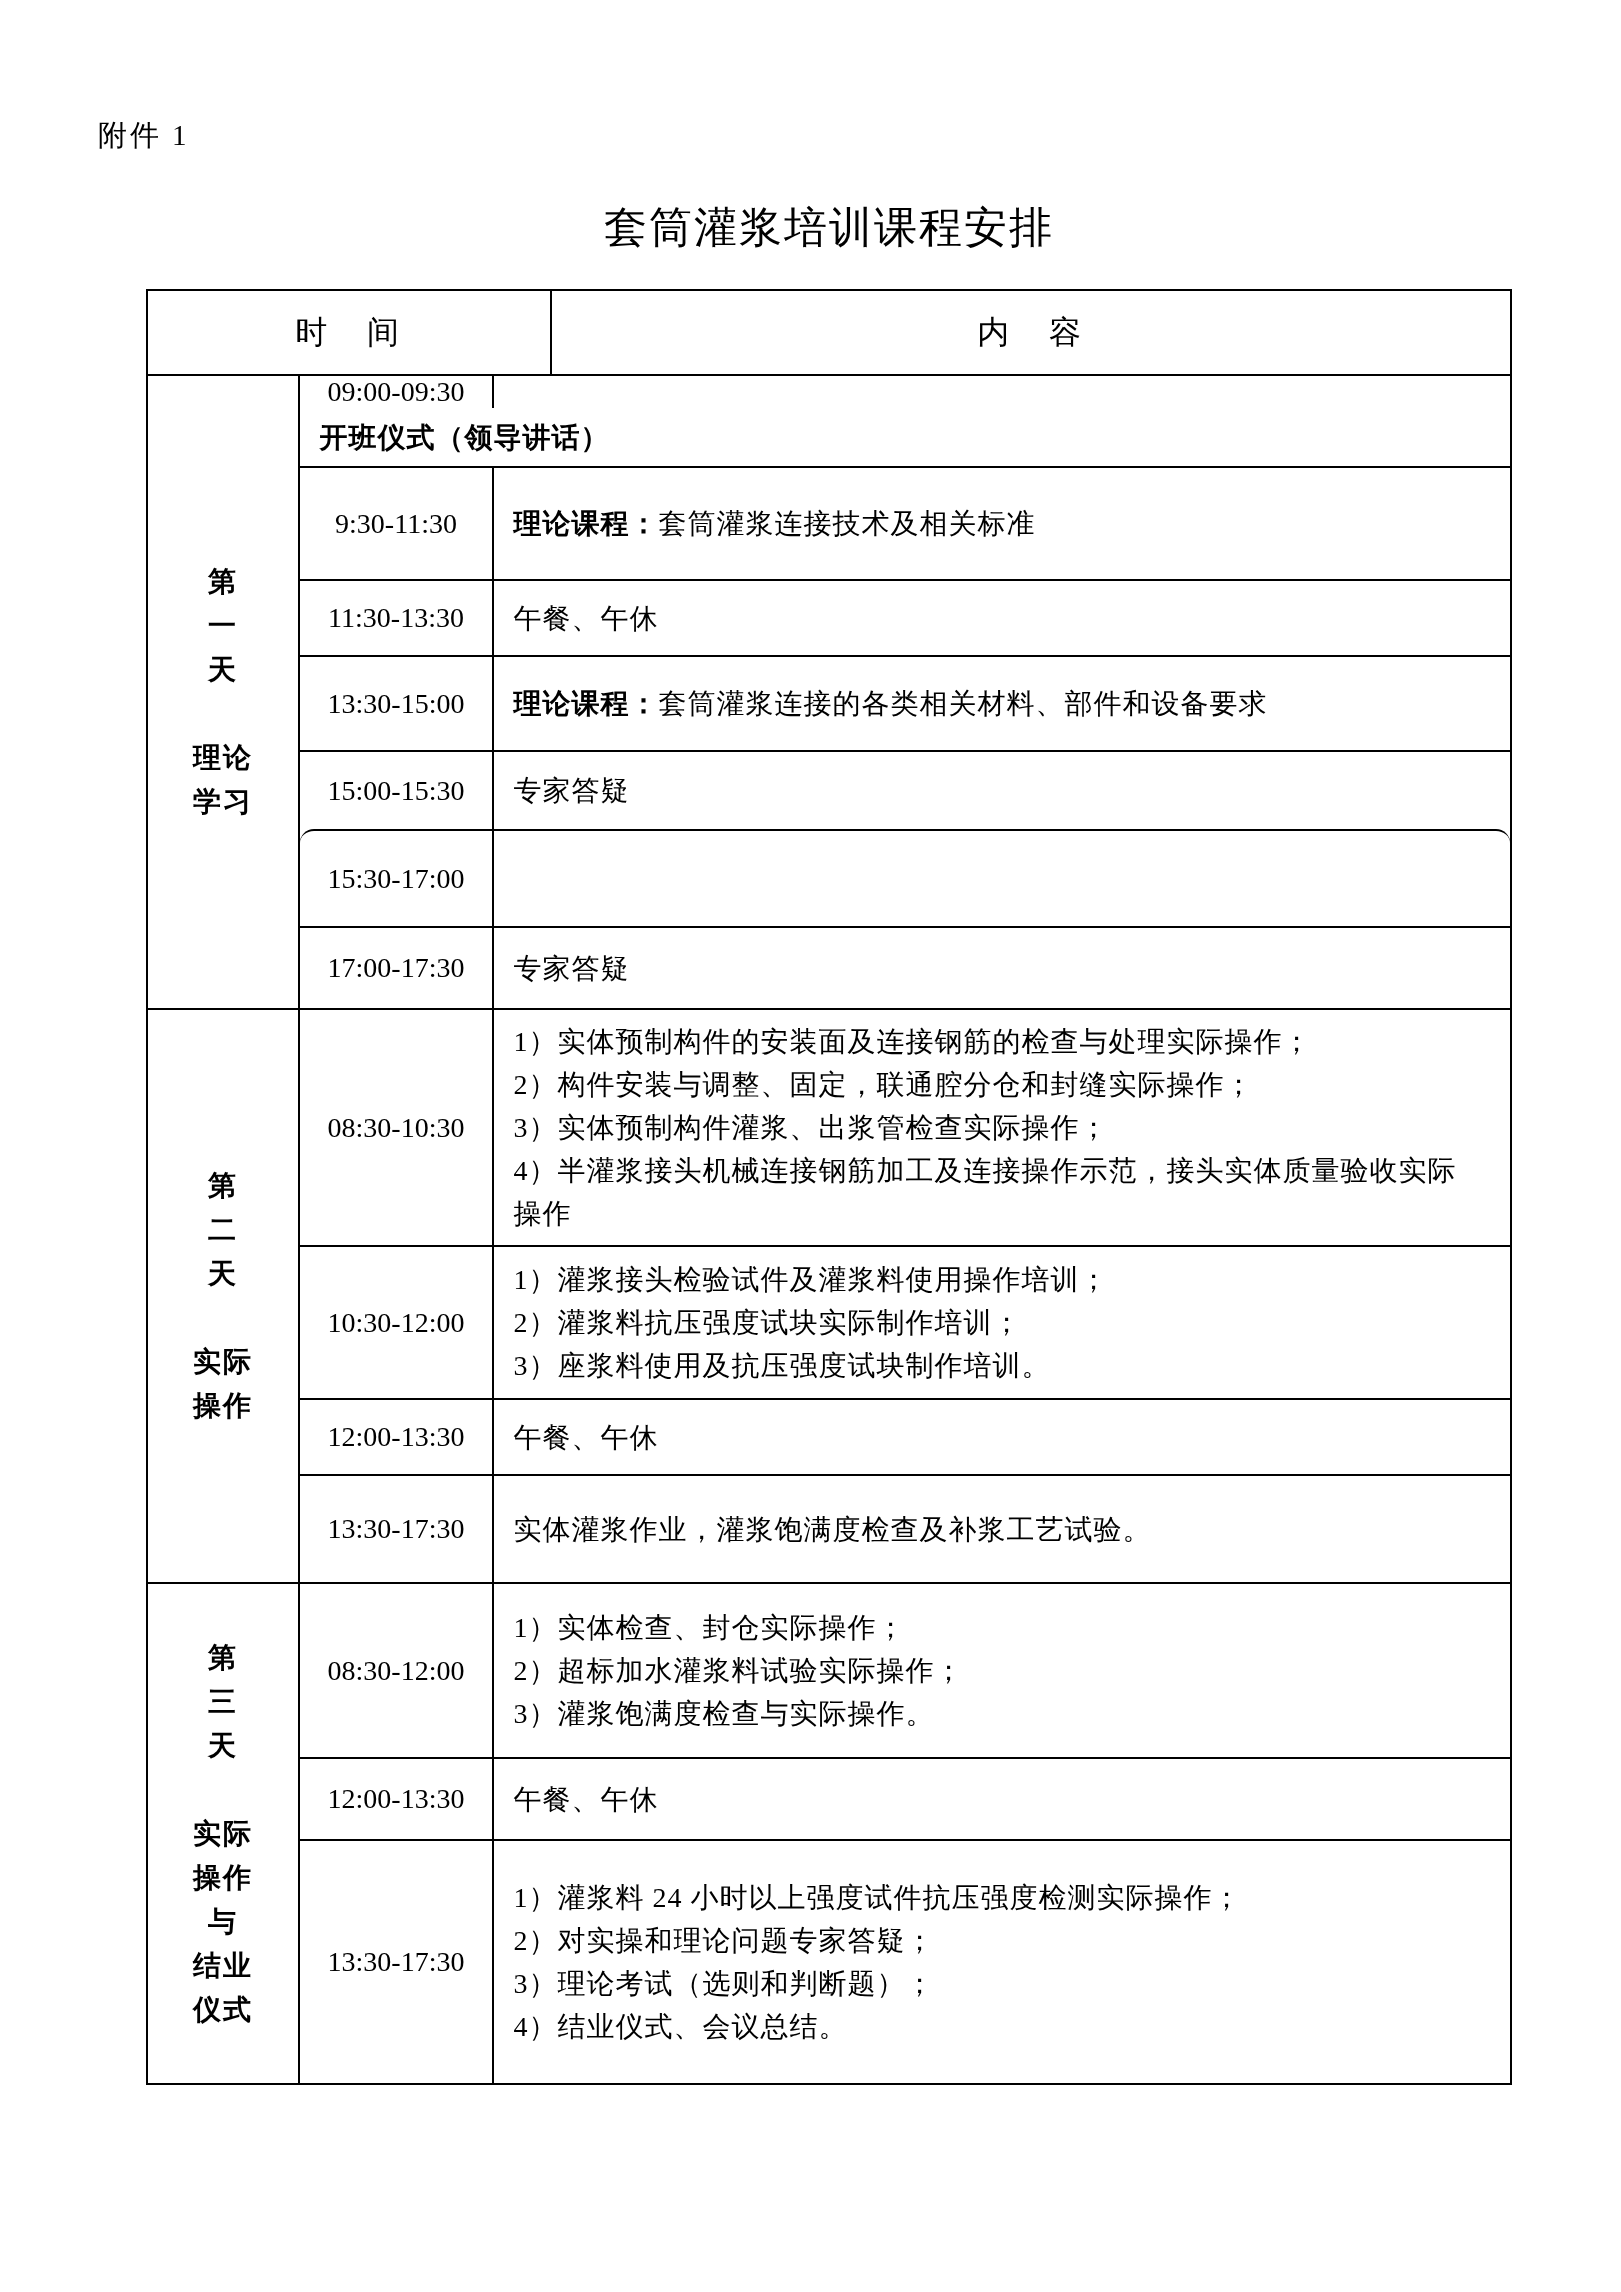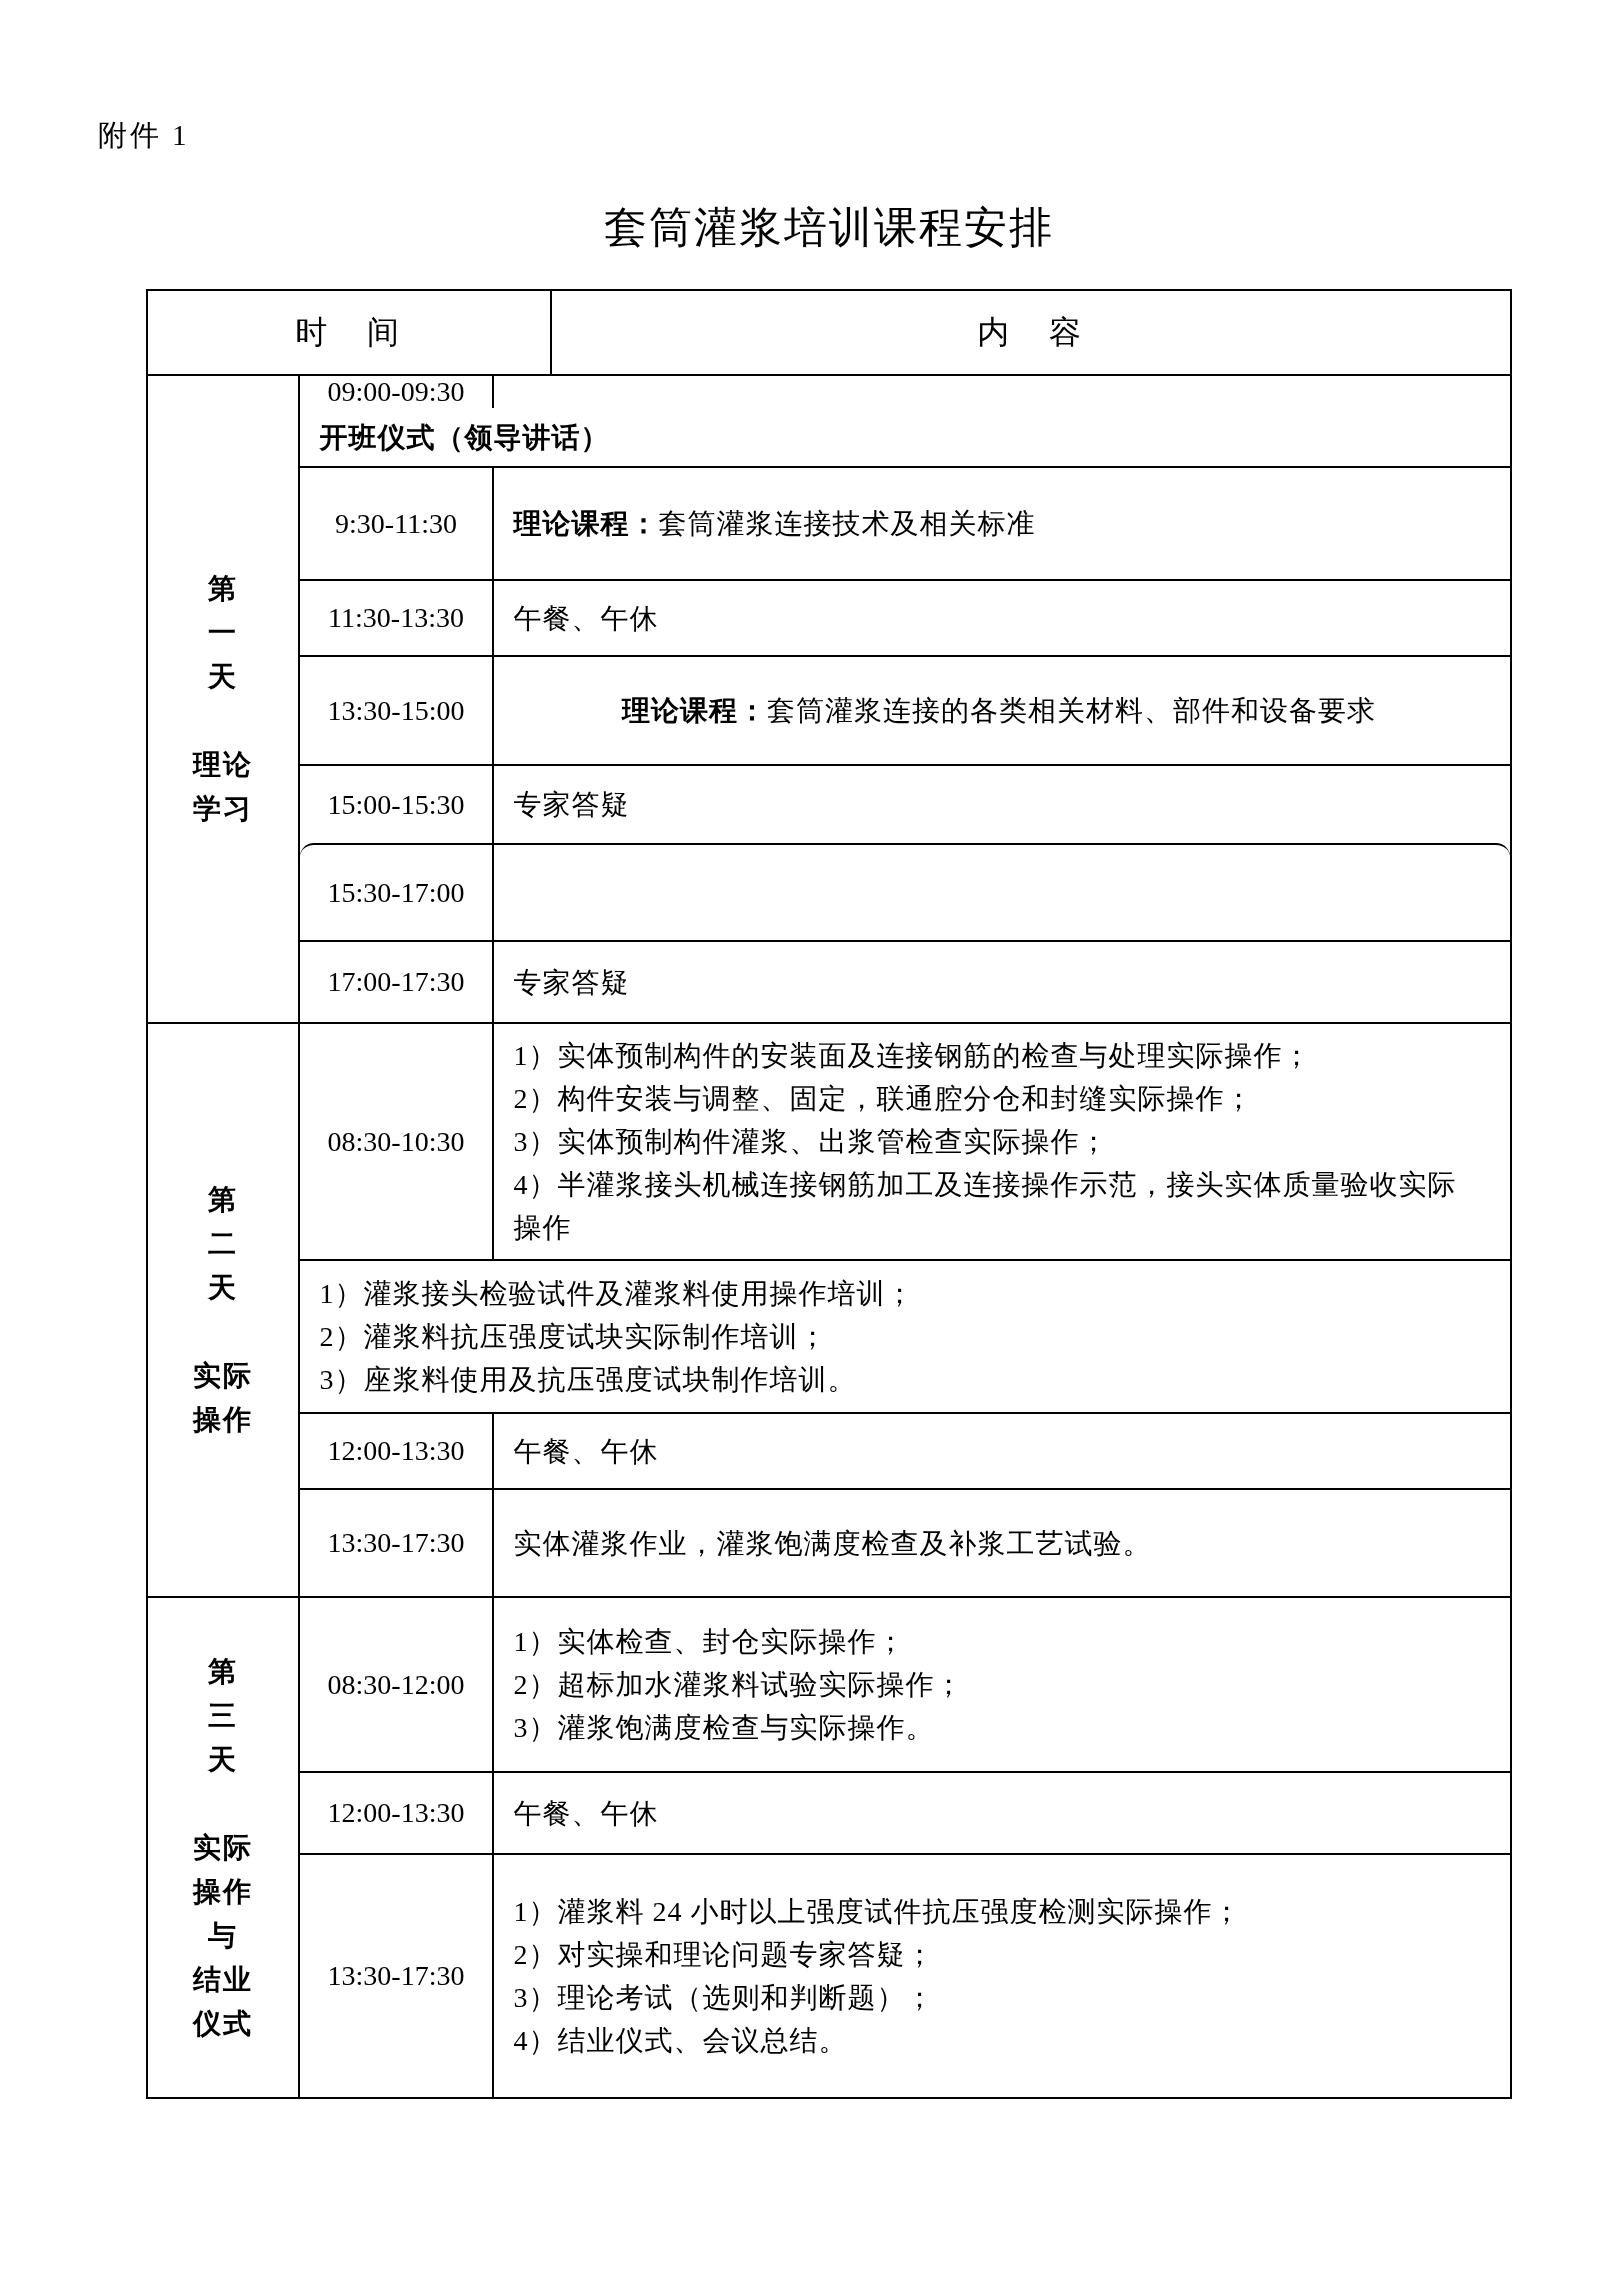--- a/index.html
+++ b/index.html
@@ -96,21 +96,21 @@
               <div class="content-cell">
                 <div class="content-line"><span class="seg-bold">理论课程：</span>套筒灌浆连接技术及相关标准</div>
               </div>
             </div>
             <div class="s-row" style="height: 76px;">
               <div class="time-cell">11:30-13:30</div>
               <div class="content-cell">
                 <div class="content-line">午餐、午休</div>
               </div>
             </div>
-            <div class="s-row" style="height: 109px; text-align: center;">
+            <div class="s-row" style="height: 95px;">
               <div class="time-cell">13:30-15:00</div>
               <div class="content-cell">
                 <div class="content-line"><span class="seg-bold">理论课程：</span>套筒灌浆连接的各类相关材料、部件和设备要求</div>
               </div>
             </div>
             <div class="s-row" style="height: 79px;">
               <div class="time-cell">15:00-15:30</div>
               <div class="content-cell">
                 <div class="content-line">专家答疑</div>
               </div>
@@ -139,20 +139,21 @@
             <div class="s-row" style="height: 235px;">
               <div class="time-cell">08:30-10:30</div>
               <div class="content-cell">
                 <div class="content-line">1）实体预制构件的安装面及连接钢筋的检查与处理实际操作；</div>
                 <div class="content-line">2）构件安装与调整、固定，联通腔分仓和封缝实际操作；</div>
                 <div class="content-line">3）实体预制构件灌浆、出浆管检查实际操作；</div>
                 <div class="content-line">4）半灌浆接头机械连接钢筋加工及连接操作示范，接头实体质量验收实际操作</div>
               </div>
             </div>
             <div class="s-row" style="height: 153px;">
+              <div class="time-cell">10:30-12:00</div>
               <div class="content-cell">
                 <div class="content-line">1）灌浆接头检验试件及灌浆料使用操作培训；</div>
                 <div class="content-line">2）灌浆料抗压强度试块实际制作培训；</div>
                 <div class="content-line">3）座浆料使用及抗压强度试块制作培训。</div>
               </div>
             </div>
             <div class="s-row" style="height: 76px;">
               <div class="time-cell">12:00-13:30</div>
               <div class="content-cell">
                 <div class="content-line">午餐、午休</div>

